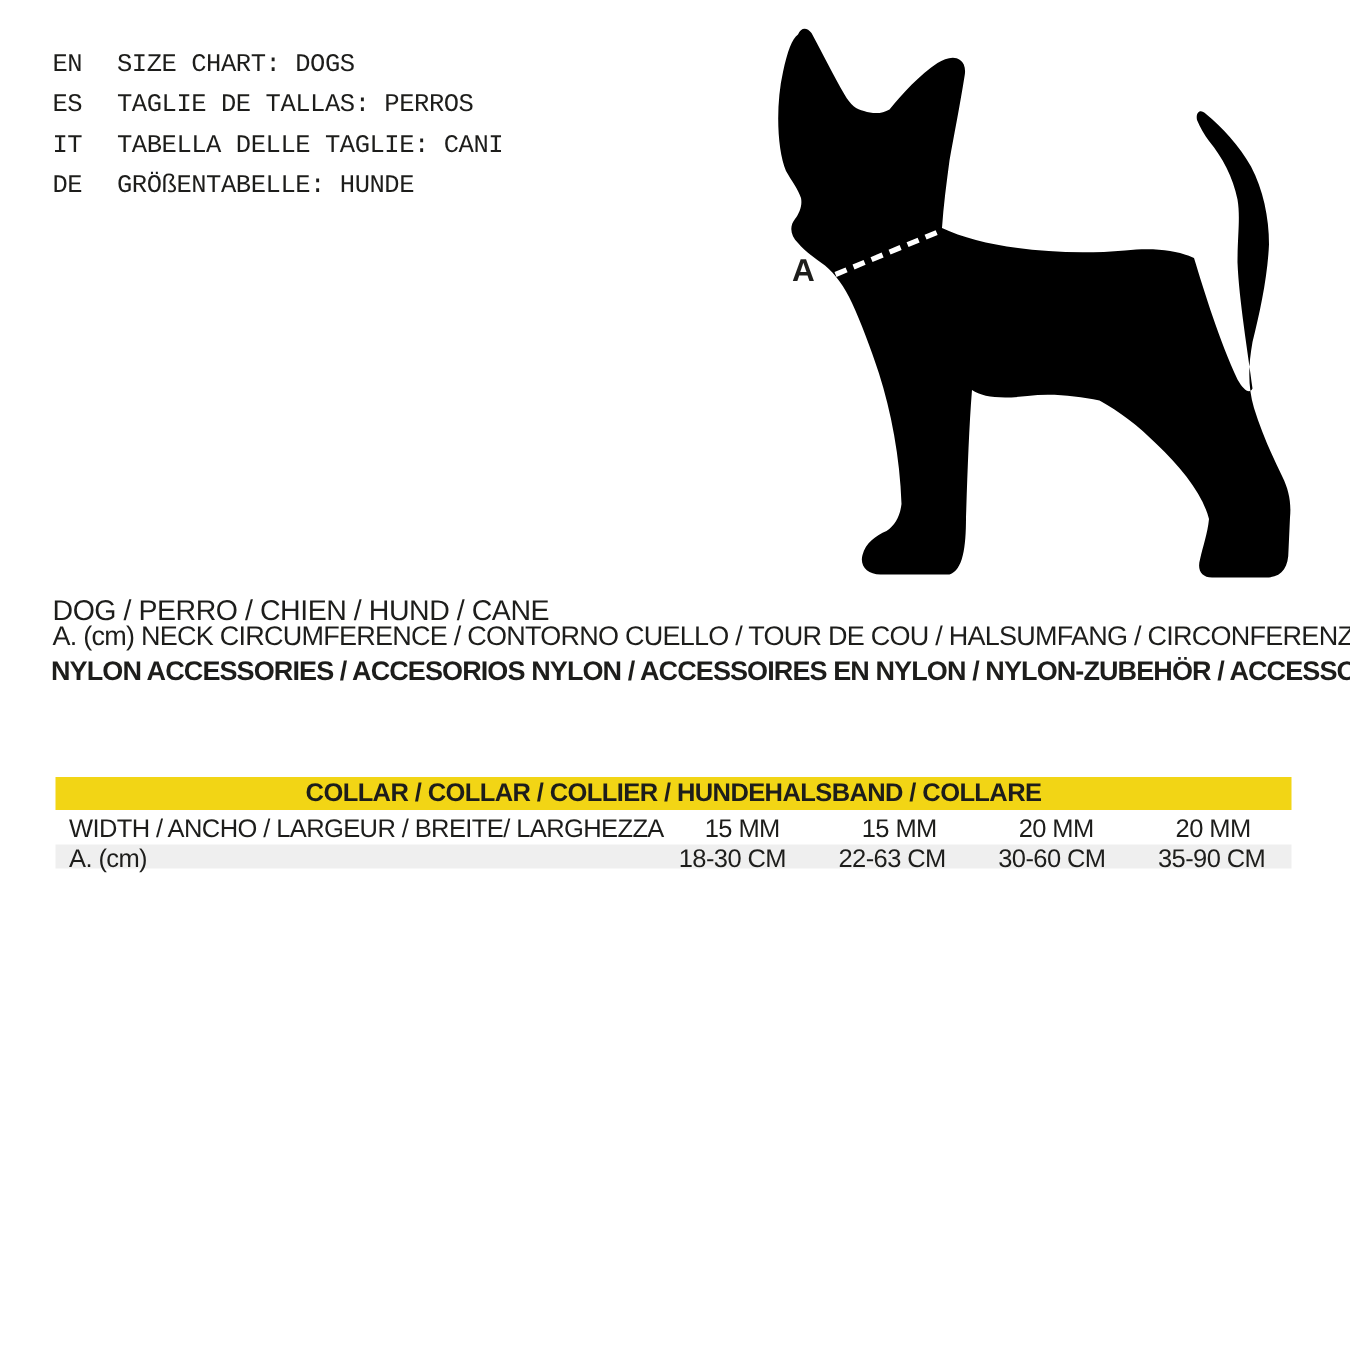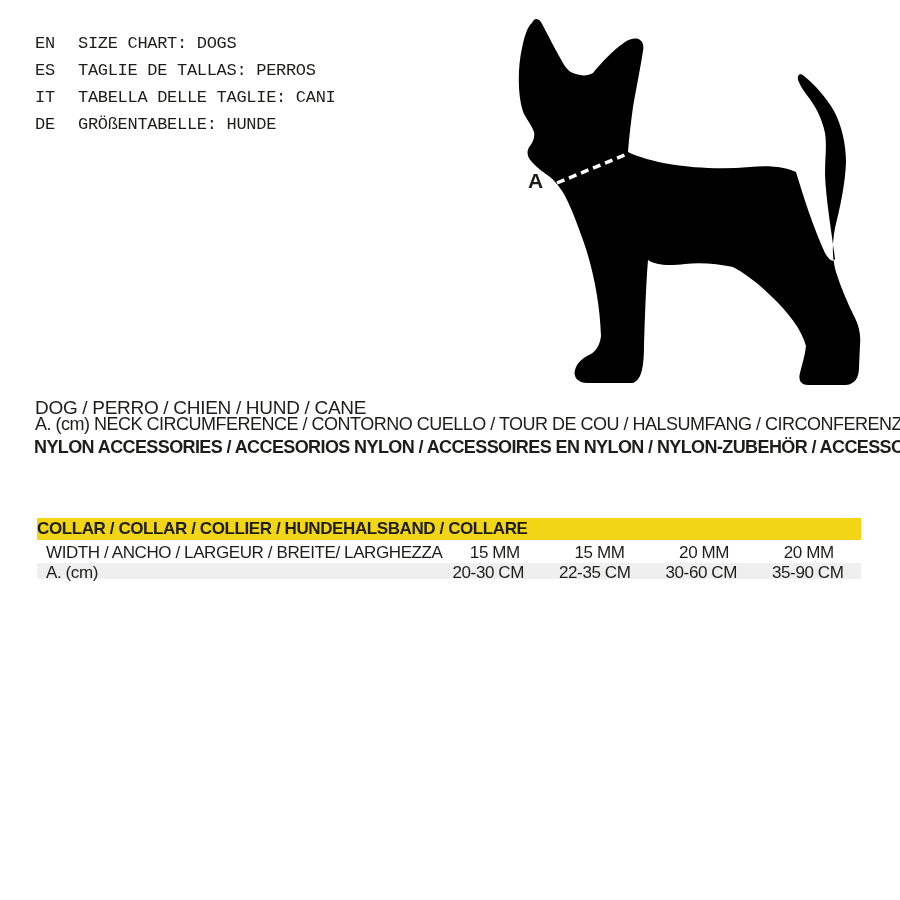--- a/index.html
+++ b/index.html
@@ -14,21 +14,21 @@
   
   .dog-svg{position:absolute;left:505px;top:15px;}
   .measure-a{position:absolute;left:528px;top:169px;font-size:21px;font-weight:bold;line-height:24px;}
   
   .animal-names{position:absolute;left:35px;top:357px;font-size:19px;letter-spacing:-0.3px;margin-top:40px;}
   .note-measure{position:absolute;left:35px;top:414px;font-size:18px;letter-spacing:-0.5px;white-space:nowrap;}
   .note-material{position:absolute;left:34px;top:437px;font-size:18px;font-weight:bold;letter-spacing:-0.6px;white-space:nowrap;}
   
   .size-table{position:absolute;left:37px;top:518px;width:824px;}
   .tbl-header{height:22px;line-height:22px;background:#F2D515;font-weight:bold;font-size:17px;
-              text-align:left;letter-spacing:-0.4px;margin-bottom:2px;}
+              text-align:center;letter-spacing:-0.4px;margin-bottom:2px;}
   .tbl-row{display:flex;font-size:17px;letter-spacing:-0.4px;}
   .tbl-row.r1{height:19px;line-height:19px;background:#D0D0D0;}
   .tbl-row.r2{height:21px;line-height:21px;background:#ffffff;}
   .tbl-row.r3{height:16px;line-height:20px;background:#EFEFEF;}
   .tbl-label{flex:0 0 389px;padding-left:9px;white-space:nowrap;}
   .tbl-cell{flex:1 1 0;text-align:center;white-space:nowrap;}
 </style>
 </head>
 <body>
 
@@ -122,20 +122,20 @@
     <div class="tbl-row r2">
       <div class="tbl-label">WIDTH / ANCHO / LARGEUR / BREITE/ LARGHEZZA</div>
       <div class="tbl-cell">15 MM</div>
       <div class="tbl-cell">15 MM</div>
       <div class="tbl-cell">20 MM</div>
       <div class="tbl-cell">20 MM</div>
     </div>
 
     <div class="tbl-row r3">
       <div class="tbl-label">A. (cm)</div>
-      <div class="tbl-cell">20-30 CM</div>
-      <div class="tbl-cell">22-35 CM</div>
+      <div class="tbl-cell">18-30 CM</div>
+      <div class="tbl-cell">22-63 CM</div>
       <div class="tbl-cell">30-60 CM</div>
       <div class="tbl-cell">35-90 CM</div>
     </div>
   </div>
 
 </div>
 
 </body></html>

